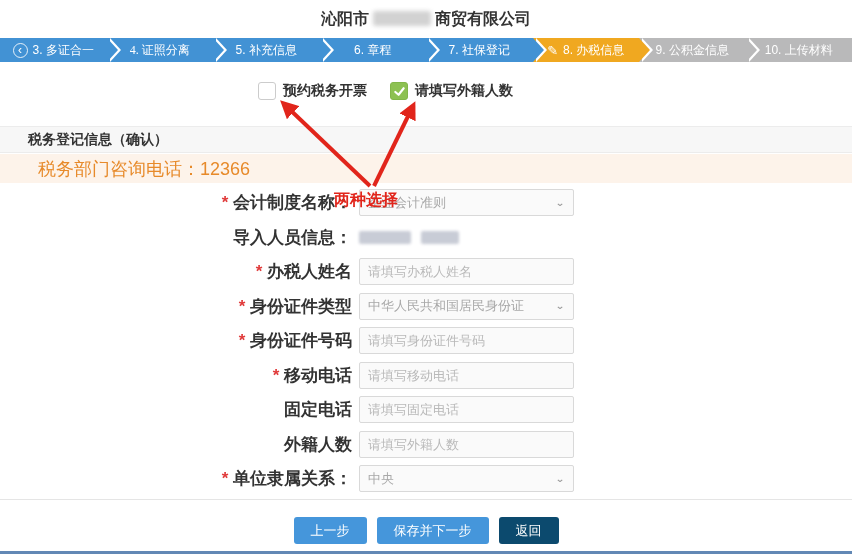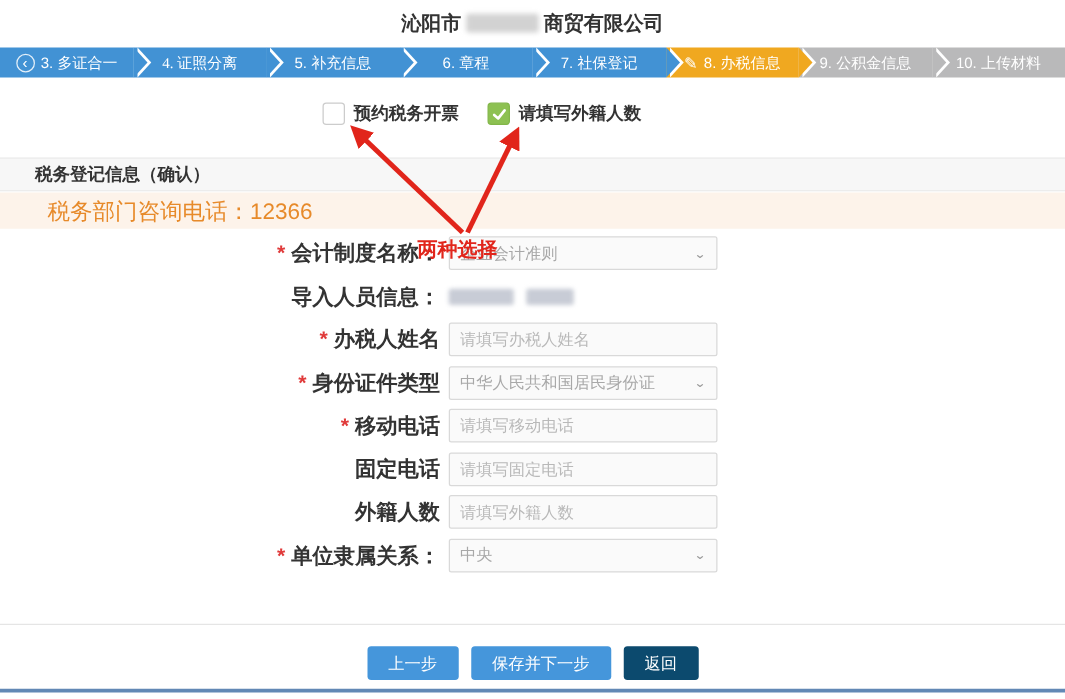--- a/index.html
+++ b/index.html
@@ -162,20 +162,26 @@
       <div class="frow">
         <div class="flabel"><span class="req">* </span>身份证件类型</div>
         <div class="fctrl">
           <div class="fbox select">
             <span class="selval">中华人民共和国居民身份证</span>
             <span class="chev">⌄</span>
           </div>
         </div>
       </div>
       <div class="frow">
+        <div class="flabel"><span class="req">* </span>身份证件号码</div>
+        <div class="fctrl">
+          <input class="fbox" placeholder="请填写身份证件号码" style="">
+        </div>
+      </div>
+      <div class="frow">
         <div class="flabel"><span class="req">* </span>移动电话</div>
         <div class="fctrl">
           <input class="fbox" placeholder="请填写移动电话" style="">
         </div>
       </div>
       <div class="frow">
         <div class="flabel">固定电话</div>
         <div class="fctrl">
           <input class="fbox" placeholder="请填写固定电话" style="">
         </div>

